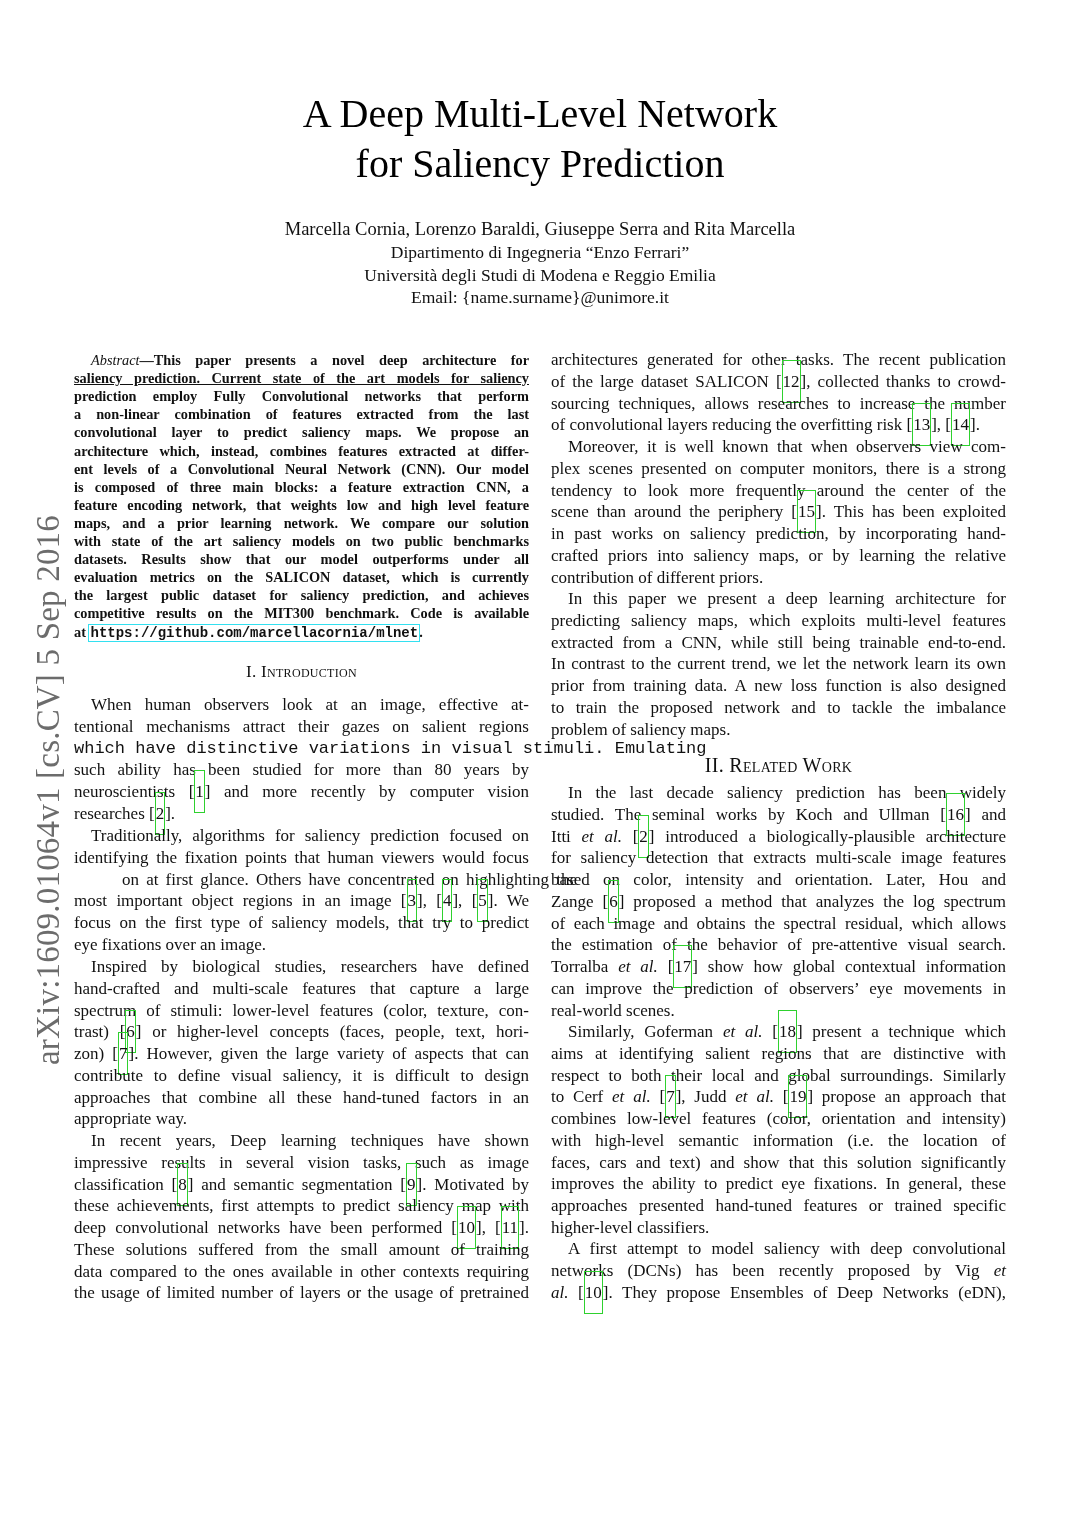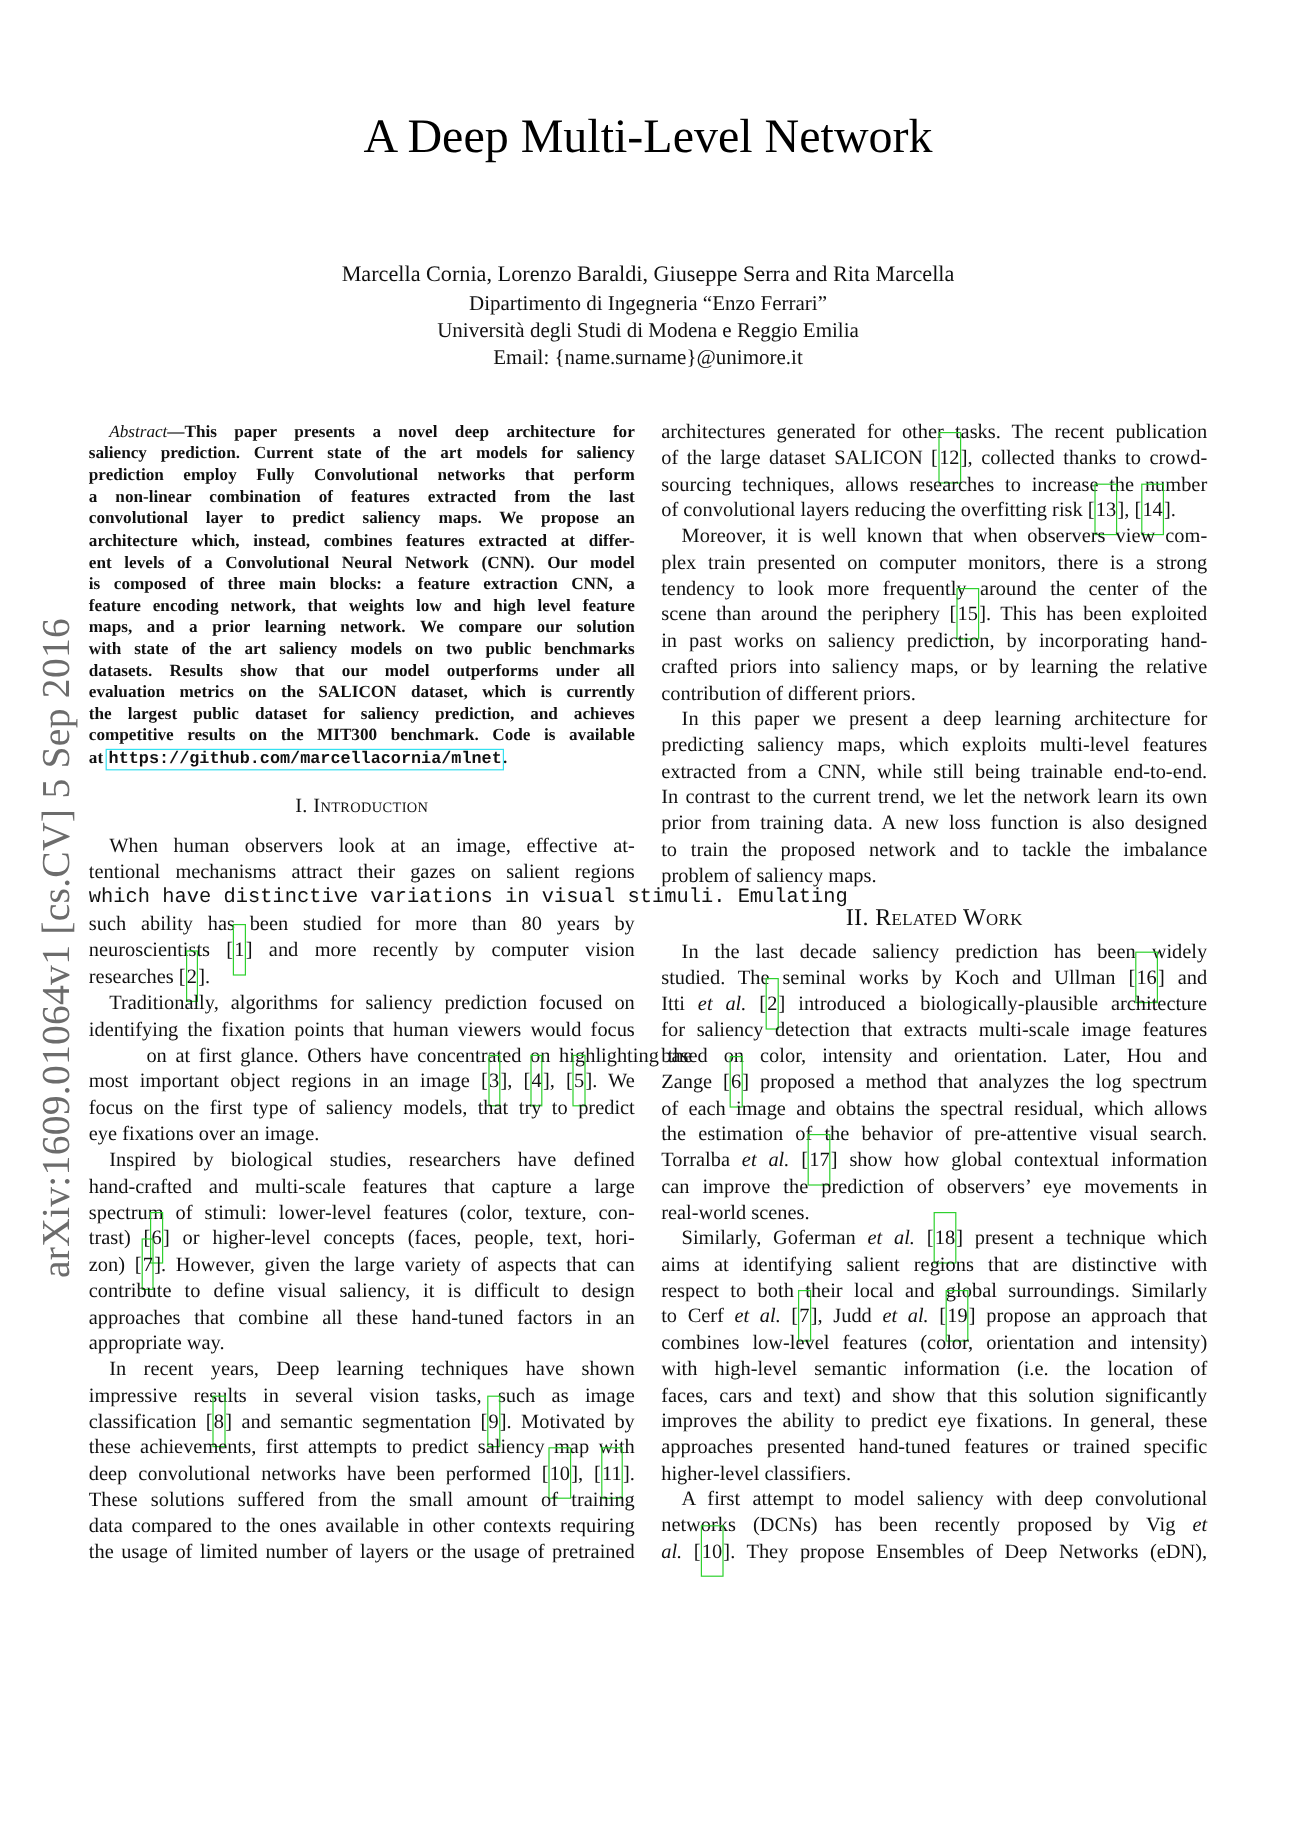--- a/index.html
+++ b/index.html
@@ -38,33 +38,34 @@
   .sec { position: absolute; text-align: center; font-size: 16px; line-height: 20px; font-variant: small-caps; letter-spacing: 0.3px; }
   .cite { outline: 1.3px solid #2ed12e; outline-offset: -1px; padding: 12px 1px; }
   .it { font-style: italic; }
 </style>
 </head>
 <body>
 
 <div class="page">
 
   <div class="title l1">A Deep Multi-Level Network</div>
+  <div class="title l2">for Saliency Prediction</div>
 
   <div class="aff authors">Marcella Cornia, Lorenzo Baraldi, Giuseppe Serra and Rita Marcella</div>
   <div class="aff dept">Dipartimento di Ingegneria “Enzo Ferrari”</div>
   <div class="aff univ">Università degli Studi di Modena e Reggio Emilia</div>
   <div class="aff email">Email: {name.surname}@unimore.it</div>
 
   <div class="side">
     <span>arXiv:1609.01064v1  [cs.CV]  5 Sep 2016</span>
   </div>
 
   <div id="abstract">
       <div class="ln abs colL ind" style="top: 351px;"><span class="it">Abstract</span>—This paper presents a novel deep architecture for</div>
-      <div class="ln abs colL" style="top: 369.1px;">saliency prediction. Current state of the art models for saliency</div>
+      <div class="ln abs colL" style="top: 369.1px; text-decoration: underline;">saliency prediction. Current state of the art models for saliency</div>
       <div class="ln abs colL" style="top: 387.2px;">prediction employ Fully Convolutional networks that perform</div>
       <div class="ln abs colL" style="top: 405.3px;">a non-linear combination of features extracted from the last</div>
       <div class="ln abs colL" style="top: 423.4px;">convolutional layer to predict saliency maps. We propose an</div>
       <div class="ln abs colL" style="top: 441.5px;">architecture which, instead, combines features extracted at differ-</div>
       <div class="ln abs colL" style="top: 459.6px;">ent levels of a Convolutional Neural Network (CNN). Our model</div>
       <div class="ln abs colL" style="top: 477.7px;">is composed of three main blocks: a feature extraction CNN, a</div>
       <div class="ln abs colL" style="top: 495.8px;">feature encoding network, that weights low and high level feature</div>
       <div class="ln abs colL" style="top: 513.9px;">maps, and a prior learning network. We compare our solution</div>
       <div class="ln abs colL" style="top: 532px;">with state of the art saliency models on two public benchmarks</div>
       <div class="ln abs colL" style="top: 550.1px;">datasets. Results show that our model outperforms under all</div>
@@ -106,21 +107,21 @@
       <div class="ln colL" style="top: 1238.75px;">These solutions suffered from the small amount of training</div>
       <div class="ln colL" style="top: 1260.5px;">data compared to the ones available in other contexts requiring</div>
       <div class="ln colL" style="top: 1282.25px;">the usage of limited number of layers or the usage of pretrained</div>
     </div>
   <div id="right-col">
       <div class="ln colR" style="top: 349px;">architectures generated for other tasks. The recent publication</div>
       <div class="ln colR" style="top: 370.75px;">of the large dataset SALICON [<span class="cite">12</span>], collected thanks to crowd-</div>
       <div class="ln colR" style="top: 392.5px;">sourcing techniques, allows researches to increase the number</div>
       <div class="ln colR last" style="top: 414.25px;">of convolutional layers reducing the overfitting risk [<span class="cite">13</span>], [<span class="cite">14</span>].</div>
       <div class="ln colR ind" style="top: 436px;">Moreover, it is well known that when observers view com-</div>
-      <div class="ln colR" style="top: 457.75px;">plex train presented on computer monitors, there is a strong</div>
+      <div class="ln colR" style="top: 457.75px;">plex scenes presented on computer monitors, there is a strong</div>
       <div class="ln colR" style="top: 479.5px;">tendency to look more frequently around the center of the</div>
       <div class="ln colR" style="top: 501.25px;">scene than around the periphery [<span class="cite">15</span>]. This has been exploited</div>
       <div class="ln colR" style="top: 523px;">in past works on saliency prediction, by incorporating hand-</div>
       <div class="ln colR" style="top: 544.75px;">crafted priors into saliency maps, or by learning the relative</div>
       <div class="ln colR last" style="top: 566.5px;">contribution of different priors.</div>
       <div class="ln colR ind" style="top: 588px;">In this paper we present a deep learning architecture for</div>
       <div class="ln colR" style="top: 609.75px;">predicting saliency maps, which exploits multi-level features</div>
       <div class="ln colR" style="top: 631.5px;">extracted from a CNN, while still being trainable end-to-end.</div>
       <div class="ln colR" style="top: 653.25px;">In contrast to the current trend, we let the network learn its own</div>
       <div class="ln colR" style="top: 675px;">prior from training data. A new loss function is also designed</div>

